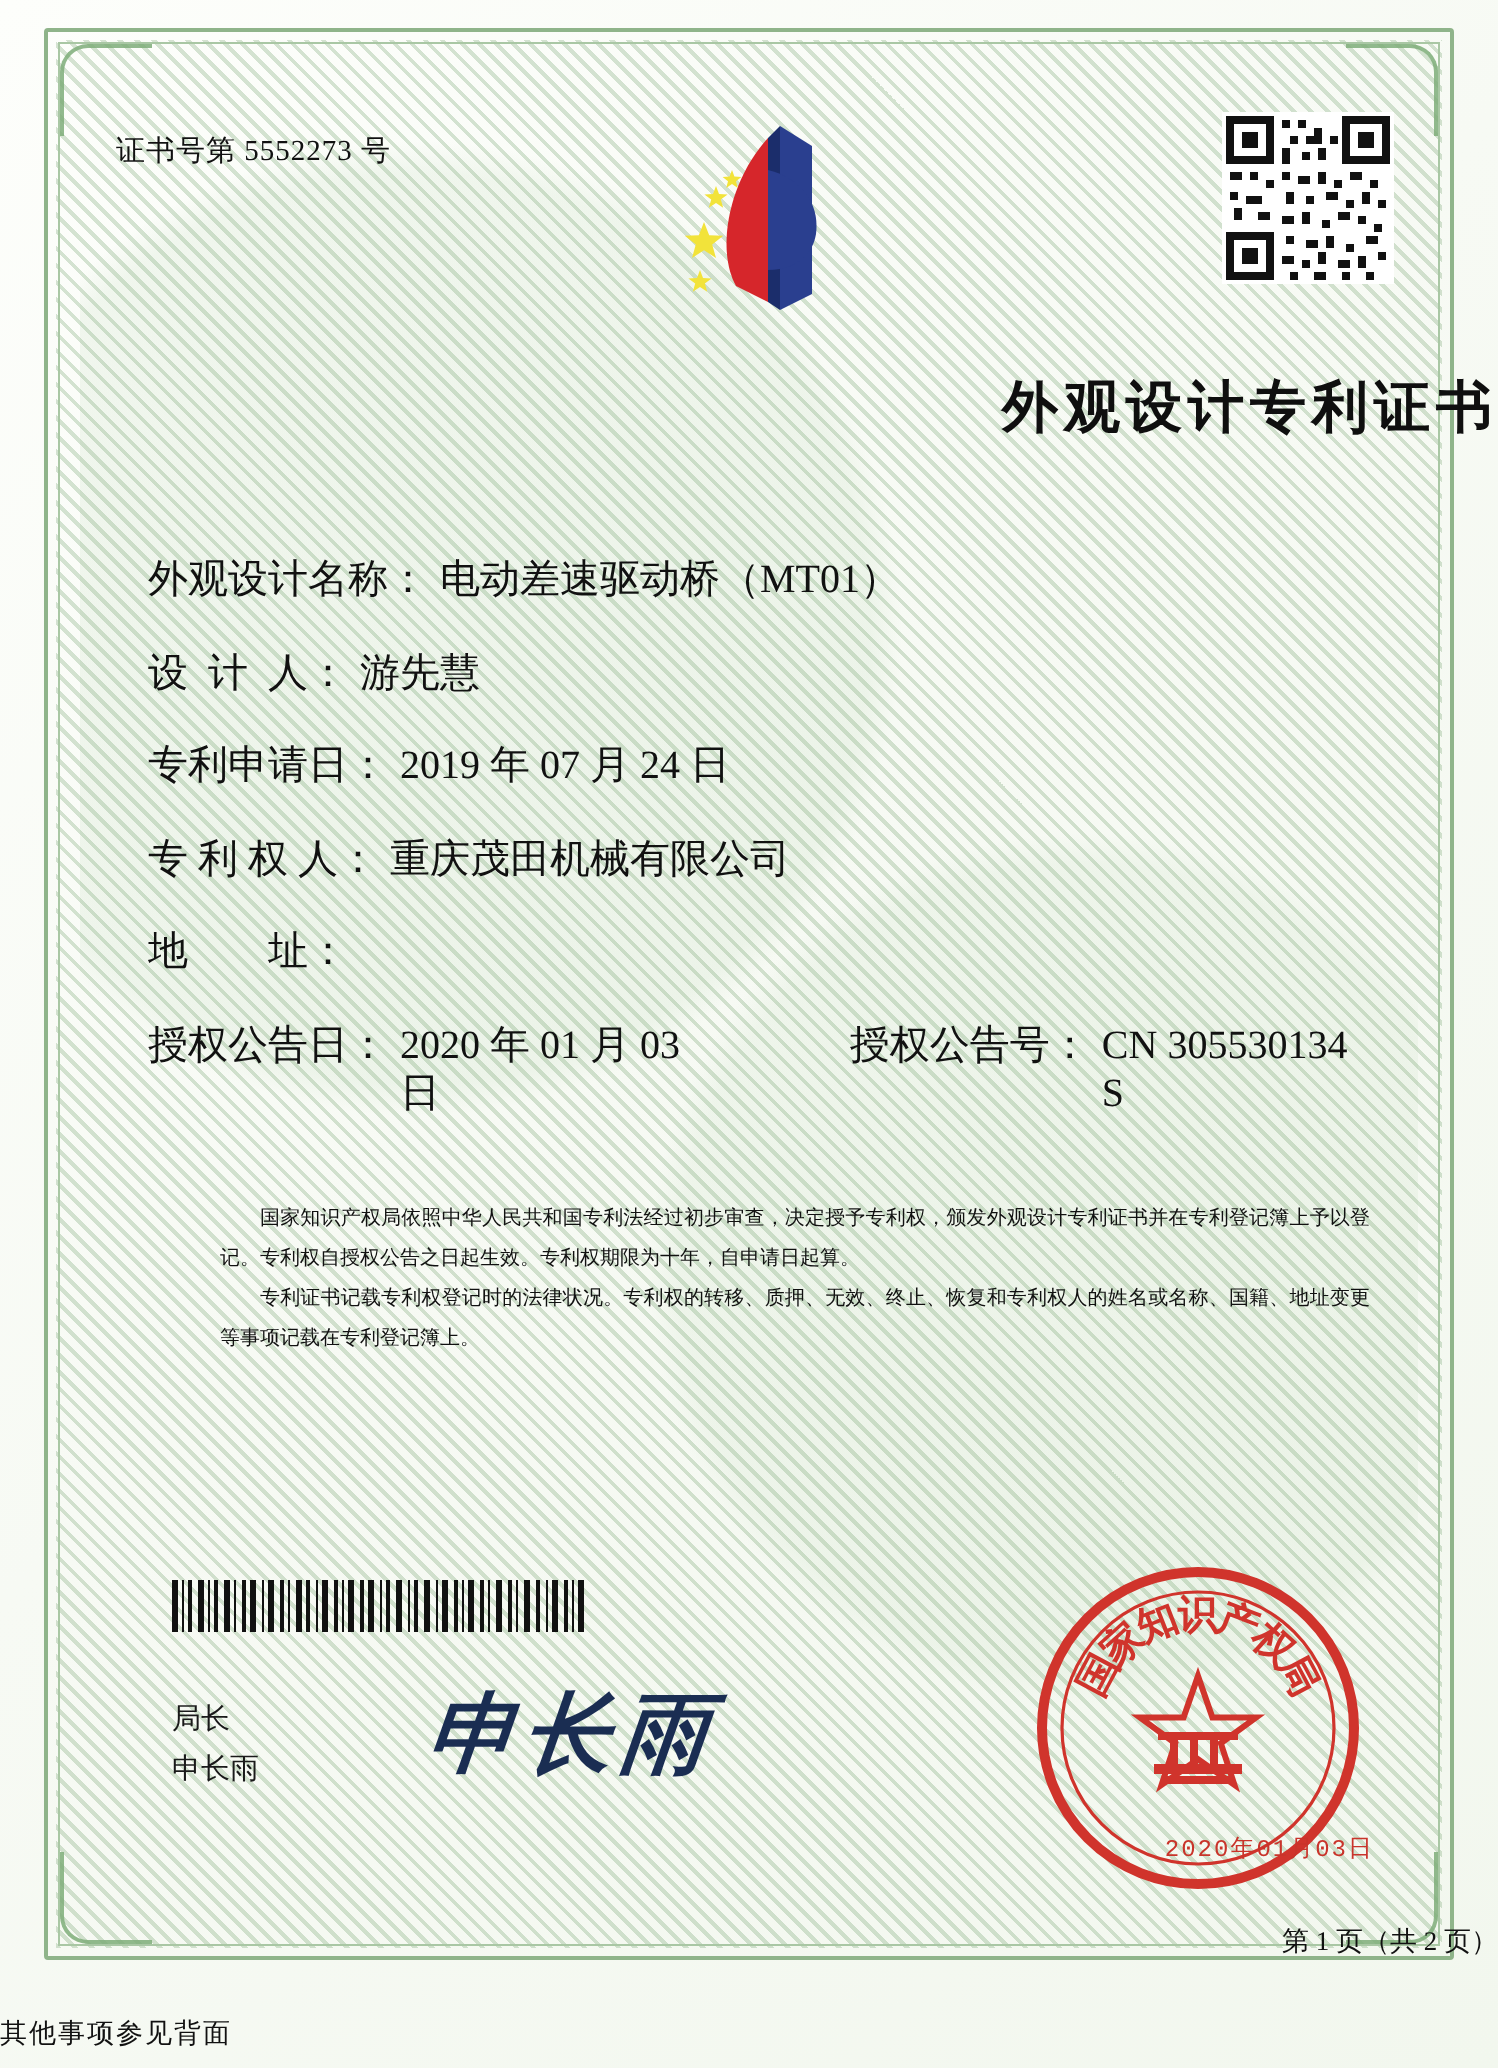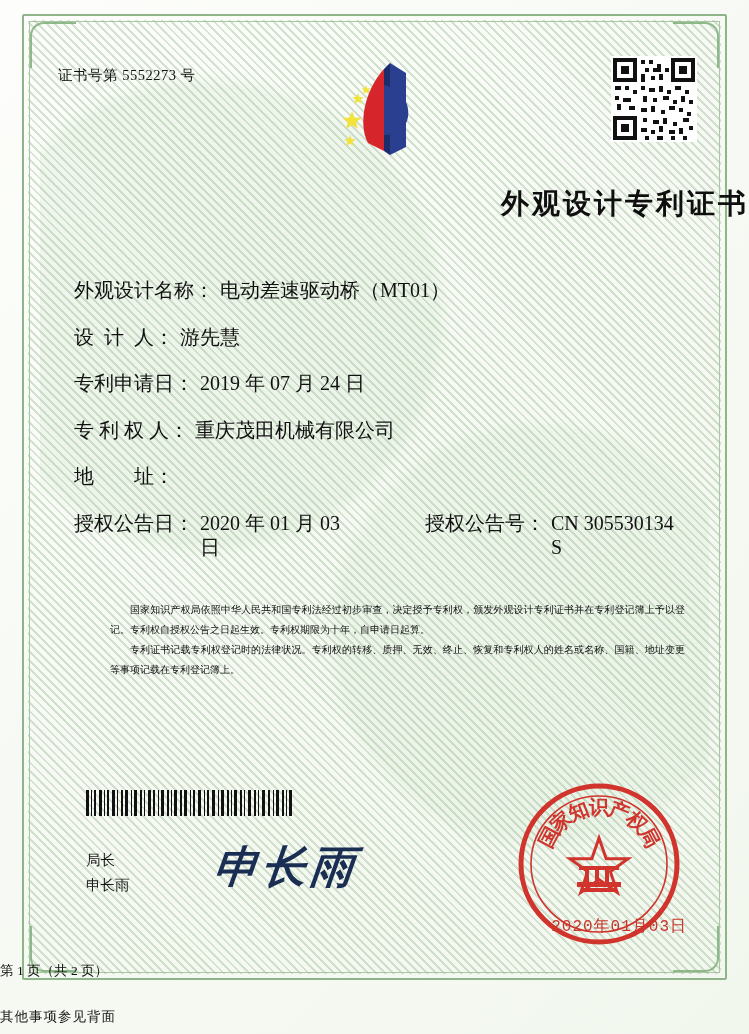--- a/index.html
+++ b/index.html
@@ -159,31 +159,31 @@
 
   
   .seal {
     position: absolute;
     right: 68px; top: 782px;
     width: 164px; height: 164px;
   }
   .seal-date {
     position: absolute;
     right: 62px; top: 916px;
-    font-size: 16px;
+    font-size: 12px;
     color: #c9342b;
     letter-spacing: 1px;
     font-family: "Liberation Mono", "DejaVu Sans Mono", monospace;
   }
 
   
   .page-num {
     position: absolute;
     left: 0; right: 0; top: 962px;
-    text-align: left;
+    text-align: right;
     font-size: 13.5px;
     color: #111;
   }
   .footer-note {
     position: absolute;
     left: 0; right: 0; top: 1008px;
     text-align: left;
     font-size: 13.5px;
     color: #111;
     letter-spacing: 1px;

